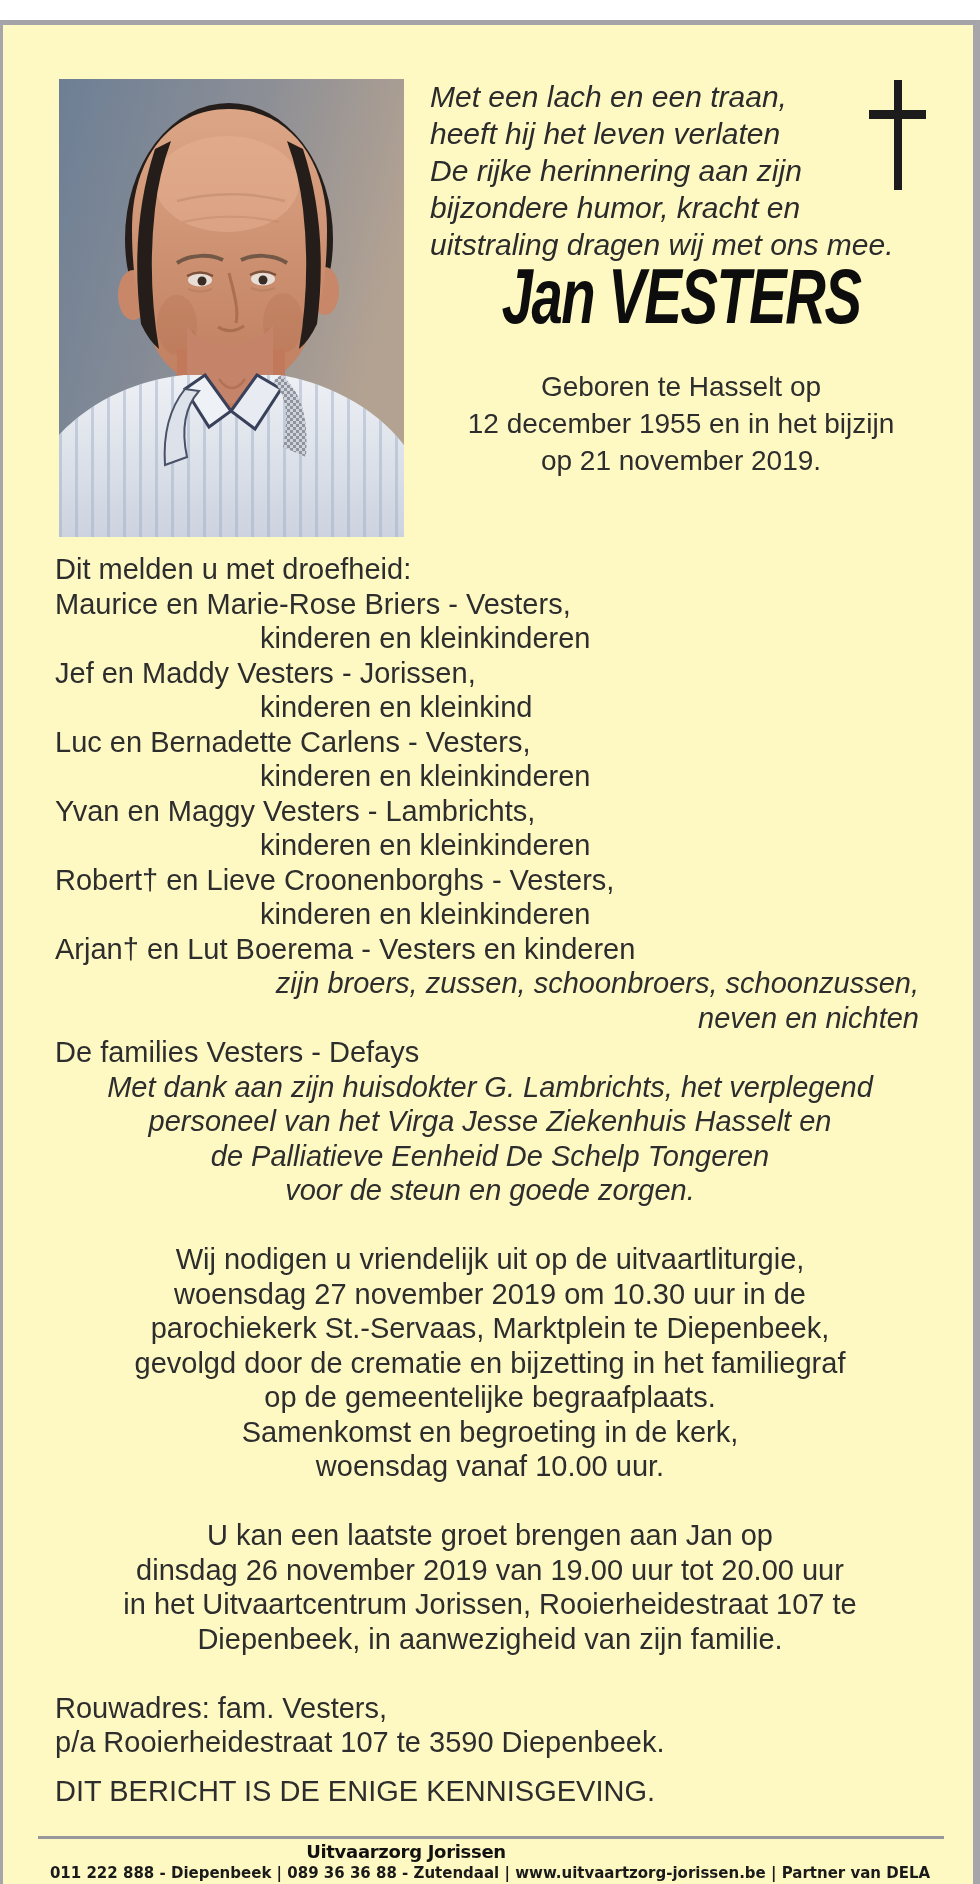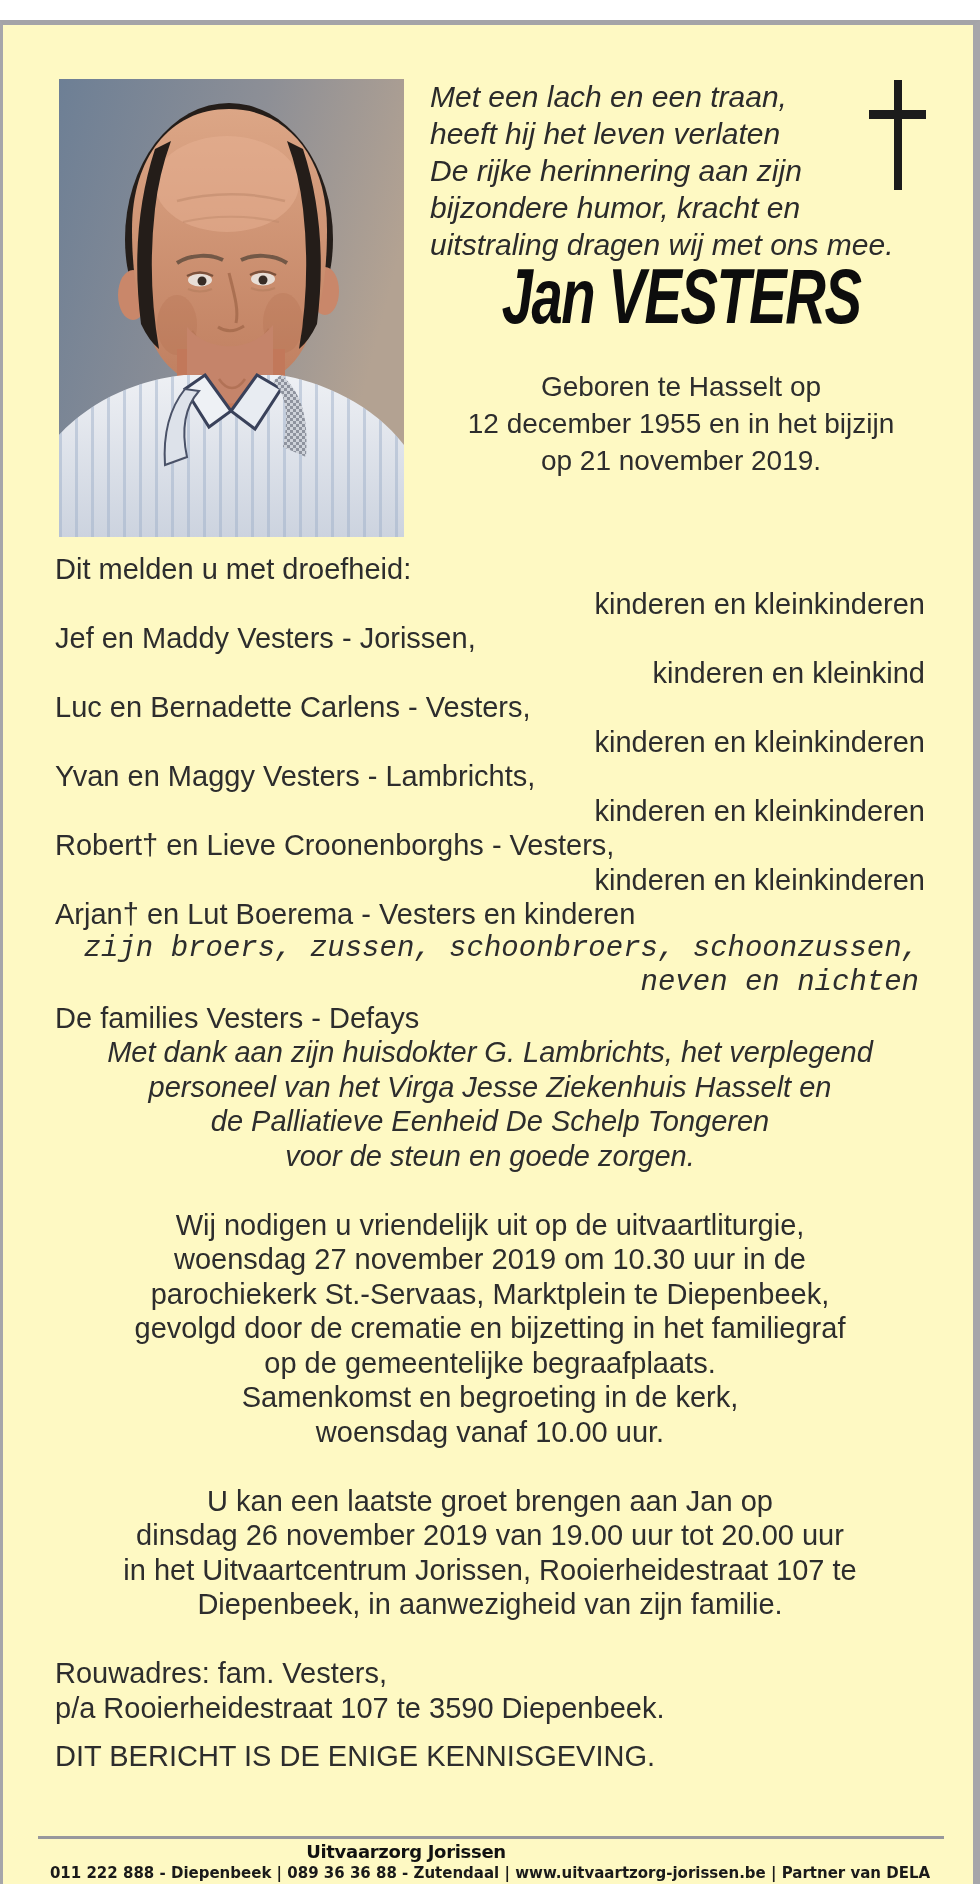--- a/index.html
+++ b/index.html
@@ -16,22 +16,22 @@
   .epitaph{position:absolute;left:430px;top:58px;width:545px;
     font-size:30px;line-height:37px;font-style:italic;color:#2b2b2b;}
   .cross{position:absolute;left:863px;top:58px;width:66px;height:114px;}
   .name-title{position:absolute;left:420px;top:236px;width:522px;text-align:center;white-space:nowrap;font-style:italic;}
   .name-title span{display:inline-block;transform:scaleX(0.72);transform-origin:50% 50%;
     font-size:78px;line-height:80px;font-weight:bold;letter-spacing:-2px;color:#0d0d0d;}
   .birthdeath{position:absolute;left:420px;top:348px;width:522px;text-align:center;
     font-size:28px;line-height:37px;color:#2d2d2d;}
   .body{position:absolute;left:55px;top:532px;width:870px;font-size:29px;line-height:34.5px;}
   .ln{white-space:nowrap;}
-  .indent{padding-left:205px;text-align:right;}
-  .right{text-align:right;padding-right:6px;font-family:Liberation Mono, monospace;}
+  .indent{padding-left:205px;}
+  .right{text-align:right;padding-right:6px;}
   .center{text-align:center;}
   .it{font-style:italic;}
   .b{font-weight:normal;}
   .sp{height:34.5px;}
   .sp-small{height:14px;}
   .footer-rule{position:absolute;left:38px;top:1816px;width:906px;height:3px;background:#98989c;}
   .footer-company{position:absolute;left:0;top:1821px;width:812px;text-align:center;
     font-family:"DejaVu Sans",sans-serif;font-weight:bold;font-size:18px;line-height:22px;
     letter-spacing:-0.3px;color:#111;}
   .footer-contact{position:absolute;left:0;top:1844px;width:980px;text-align:center;
@@ -145,20 +145,21 @@
 
   <div class="birthdeath">
     <div class="ln">Geboren te Hasselt op</div>
     <div class="ln">12 december 1955 en in het bijzijn</div>
     <div class="ln">op 21 november 2019.</div>
   </div>
 
   <div class="body">
     <div class="ln">Dit melden u met droefheid:</div>
 
+    <div class="ln">Maurice en Marie-Rose Briers - Vesters,</div>
     <div class="ln indent">kinderen en kleinkinderen</div>
     <div class="ln">Jef en Maddy Vesters - Jorissen,</div>
     <div class="ln indent">kinderen en kleinkind</div>
     <div class="ln">Luc en Bernadette Carlens - Vesters,</div>
     <div class="ln indent">kinderen en kleinkinderen</div>
     <div class="ln">Yvan en Maggy Vesters - Lambrichts,</div>
     <div class="ln indent">kinderen en kleinkinderen</div>
     <div class="ln">Robert† en Lieve Croonenborghs - Vesters,</div>
     <div class="ln indent">kinderen en kleinkinderen</div>
     <div class="ln">Arjan† en Lut Boerema - Vesters en kinderen</div>

